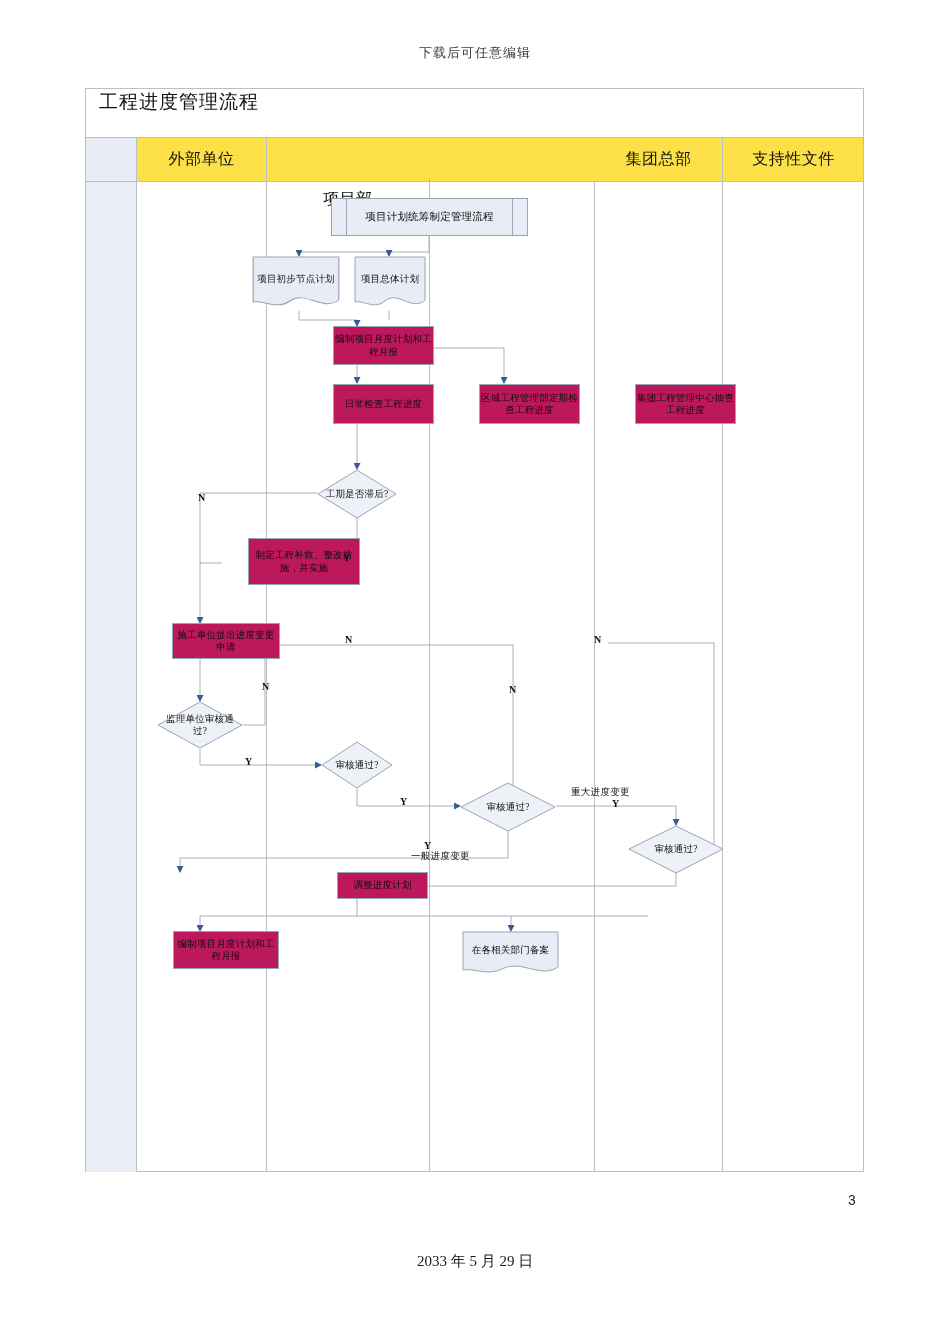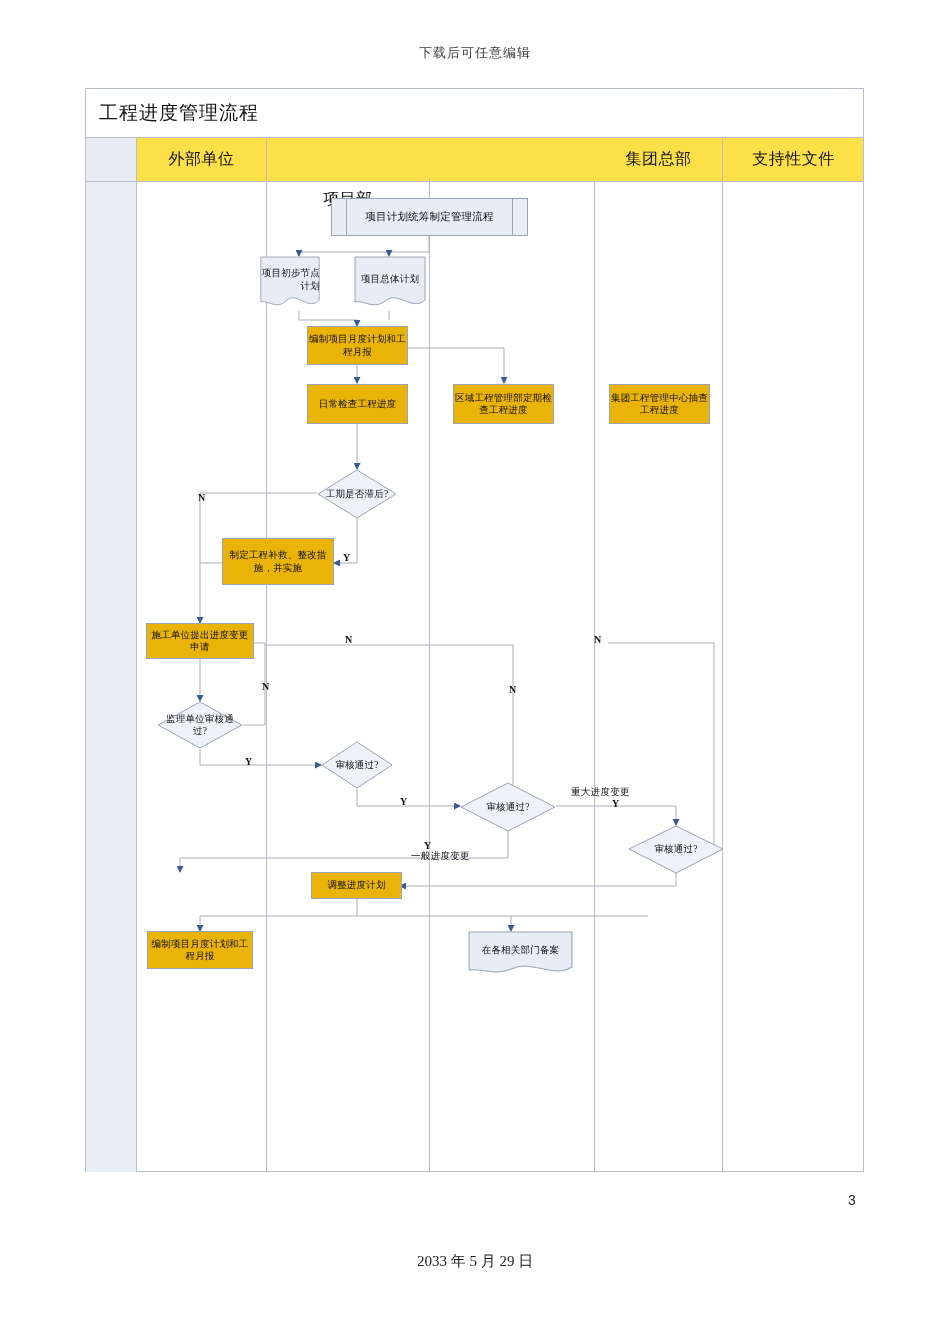--- a/index.html
+++ b/index.html
@@ -59,21 +59,21 @@
   .title-bar {
     position: absolute;
     left: 0;
     top: 0;
     width: 100%;
     height: 49px;
     border-bottom: 1px solid #b9bfc9;
     box-sizing: border-box;
     background: #ffffff;
     display: flex;
-    align-items: center;
+    align-items: flex-start;
   }
   .title-bar .title-text {
     padding-left: 13px;
     font-size: 19px;
     font-family: "Liberation Sans", sans-serif;
     color: #111111;
     letter-spacing: 1px;
   }
 
   .header-row {
@@ -140,22 +140,23 @@
     align-items: center;
     justify-content: center;
     text-align: center;
     font-size: 9.5px;
     line-height: 1.28;
     color: #0d0d0d;
     font-family: "Liberation Serif", serif;
     letter-spacing: .2px;
   }
   .node.process {
-    background: #eab308;
+    background: #be185d;
     border: 1px solid #9aa4b4;
+    margin-left: 26px;
   }
   .node.predef {
     background: #e7ecf5;
     border: 1px solid #9aa4b4;
     font-size: 10.5px;
   }
   .node.predef::before,
   .node.predef::after {
     content: "";
     position: absolute;
@@ -301,21 +302,21 @@
     <path d="M 357 898 L 357 916"></path>
     <path d="M 200 916 L 648 916"></path>
     <path d="M 200 916 L 200 931" marker-end="url(#ah)"></path>
     <path d="M 511 916 L 511 931" marker-end="url(#ah)"></path>
   </g>
 </svg>
 </div>
 
 <div class="node predef" style="left:331px; top:198px; width:197px; height:38px;">项目计划统筹制定管理流程</div>
 
-<div class="node document" style="left:260px; top:256px; width:60px; height:55px;text-align:right;">
+<div class="node document" style="left:252px; top:256px; width:88px; height:55px;text-align:right;">
   <svg class="docshape" viewBox="0 0 72 55" preserveAspectRatio="none">
     <path d="M1 1 H71 V44 C58 56 44 34 31 45 C20 54 10 44 1 46 Z" fill="#e7ecf5" stroke="#9aa4b4" stroke-width="1"></path>
   </svg>
   <span class="doctext">项目初步节点计划</span>
 </div>
 
 <div class="node document" style="left:354px; top:256px; width:72px; height:55px;">
   <svg class="docshape" viewBox="0 0 72 55" preserveAspectRatio="none">
     <path d="M1 1 H71 V44 C58 56 44 34 31 45 C20 54 10 44 1 46 Z" fill="#e7ecf5" stroke="#9aa4b4" stroke-width="1"></path>
   </svg>
@@ -366,21 +367,21 @@
   <svg class="dshape" viewBox="0 0 96 49" preserveAspectRatio="none">
     <polygon points="48,1 95,24 48,48 1,24" fill="#eef1f7" stroke="#9aa4b4" stroke-width="1"></polygon>
   </svg>
   <span class="dtext">审核通过?</span>
 </div>
 
 <div class="node process" style="left:311px; top:872px; width:91px; height:27px;">调整进度计划</div>
 
 <div class="node process" style="left:147px; top:931px; width:106px; height:38px;">编制项目月度计划和工程月报</div>
 
-<div class="node document" style="left:462px; top:931px; width:105px; height:46px;margin-left:6px;">
+<div class="node document" style="left:462px; top:931px; width:97px; height:46px;">
   <svg class="docshape" viewBox="0 0 97 46" preserveAspectRatio="none">
     <path d="M1 1 H96 V36 C78 48 60 28 40 38 C26 45 12 37 1 39 Z" fill="#e7ecf5" stroke="#9aa4b4" stroke-width="1"></path>
   </svg>
   <span class="doctext">在各相关部门备案</span>
 </div>
 
 <div class="elabel" style="left:198px; top:492px;">N</div>
 <div class="elabel" style="left:343px; top:552px;">Y</div>
 <div class="elabel" style="left:262px; top:681px;">N</div>
 <div class="elabel" style="left:245px; top:756px;">Y</div>

